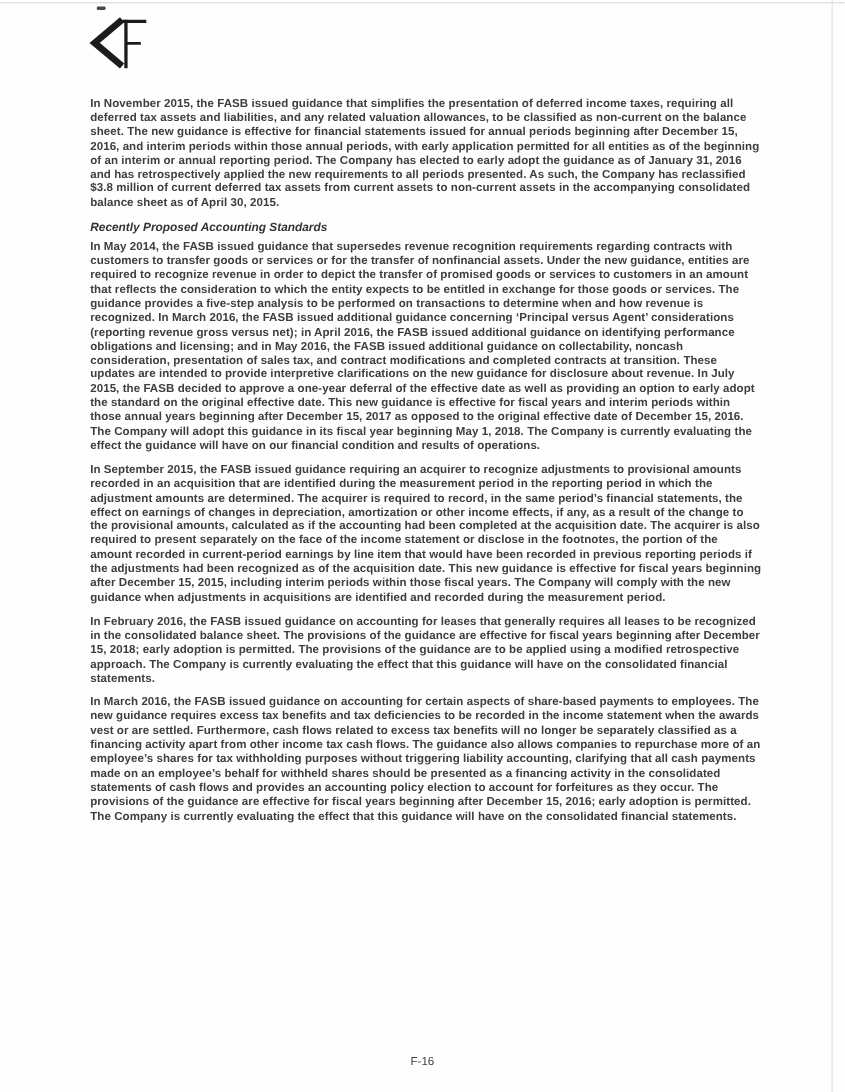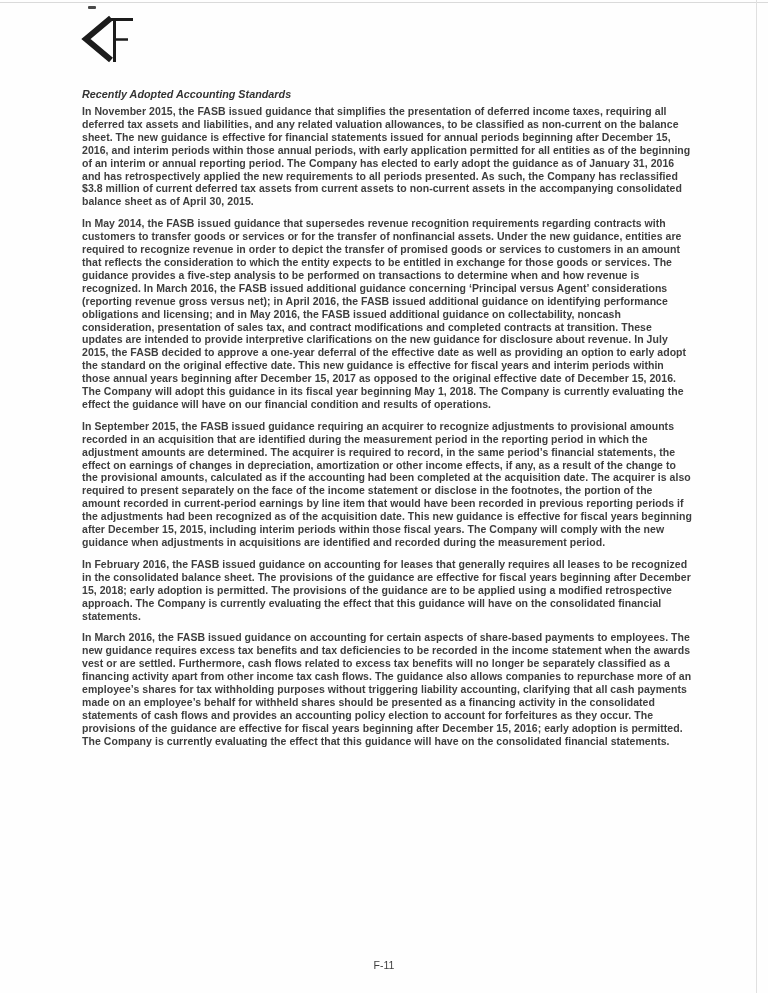--- a/index.html
+++ b/index.html
@@ -54,26 +54,26 @@
   <div class="logo">
     <svg width="56" height="48" viewBox="0 0 56 48" aria-hidden="true">
       <path d="M33 3 L8 24 L33 45" fill="none" stroke="#1c1c1c" stroke-width="6"></path>
       <path d="M30 4.5 L55 4.5" stroke="#1c1c1c" stroke-width="3" fill="none"></path>
       <path d="M36.5 3 L36.5 47" stroke="#1c1c1c" stroke-width="3" fill="none"></path>
       <path d="M36 24.5 L50 24.5" stroke="#1c1c1c" stroke-width="2.5" fill="none"></path>
     </svg>
   </div>
 
   <main class="content">
-    <h3 class="section-heading first">Recently Adopted Accounting Standards</h3>
     <p class="para">In November 2015, the FASB issued guidance that simplifies the presentation of deferred income taxes, requiring all deferred tax assets and liabilities, and any related valuation allowances, to be classified as non-current on the balance sheet. The new guidance is effective for financial statements issued for annual periods beginning after December 15, 2016, and interim periods within those annual periods, with early application permitted for all entities as of the beginning of an interim or annual reporting period. The Company has elected to early adopt the guidance as of January 31, 2016 and has retrospectively applied the new requirements to all periods presented. As such, the Company has reclassified $3.8 million of current deferred tax assets from current assets to non-current assets in the accompanying consolidated balance sheet as of April 30, 2015.</p>
 
+    <h3 class="section-heading">Recently Proposed Accounting Standards</h3>
     <p class="para">In May 2014, the FASB issued guidance that supersedes revenue recognition requirements regarding contracts with customers to transfer goods or services or for the transfer of nonfinancial assets. Under the new guidance, entities are required to recognize revenue in order to depict the transfer of promised goods or services to customers in an amount that reflects the consideration to which the entity expects to be entitled in exchange for those goods or services. The guidance provides a five-step analysis to be performed on transactions to determine when and how revenue is recognized. In March 2016, the FASB issued additional guidance concerning ‘Principal versus Agent’ considerations (reporting revenue gross versus net); in April 2016, the FASB issued additional guidance on identifying performance obligations and licensing; and in May 2016, the FASB issued additional guidance on collectability, noncash consideration, presentation of sales tax, and contract modifications and completed contracts at transition. These updates are intended to provide interpretive clarifications on the new guidance for disclosure about revenue. In July 2015, the FASB decided to approve a one-year deferral of the effective date as well as providing an option to early adopt the standard on the original effective date. This new guidance is effective for fiscal years and interim periods within those annual years beginning after December 15, 2017 as opposed to the original effective date of December 15, 2016. The Company will adopt this guidance in its fiscal year beginning May 1, 2018. The Company is currently evaluating the effect the guidance will have on our financial condition and results of operations.</p>
     <p class="para">In September 2015, the FASB issued guidance requiring an acquirer to recognize adjustments to provisional amounts recorded in an acquisition that are identified during the measurement period in the reporting period in which the adjustment amounts are determined. The acquirer is required to record, in the same period’s financial statements, the effect on earnings of changes in depreciation, amortization or other income effects, if any, as a result of the change to the provisional amounts, calculated as if the accounting had been completed at the acquisition date. The acquirer is also required to present separately on the face of the income statement or disclose in the footnotes, the portion of the amount recorded in current-period earnings by line item that would have been recorded in previous reporting periods if the adjustments had been recognized as of the acquisition date. This new guidance is effective for fiscal years beginning after December 15, 2015, including interim periods within those fiscal years. The Company will comply with the new guidance when adjustments in acquisitions are identified and recorded during the measurement period.</p>
     <p class="para">In February 2016, the FASB issued guidance on accounting for leases that generally requires all leases to be recognized in the consolidated balance sheet. The provisions of the guidance are effective for fiscal years beginning after December 15, 2018; early adoption is permitted. The provisions of the guidance are to be applied using a modified retrospective approach. The Company is currently evaluating the effect that this guidance will have on the consolidated financial statements.</p>
     <p class="para">In March 2016, the FASB issued guidance on accounting for certain aspects of share-based payments to employees. The new guidance requires excess tax benefits and tax deficiencies to be recorded in the income statement when the awards vest or are settled. Furthermore, cash flows related to excess tax benefits will no longer be separately classified as a financing activity apart from other income tax cash flows. The guidance also allows companies to repurchase more of an employee’s shares for tax withholding purposes without triggering liability accounting, clarifying that all cash payments made on an employee’s behalf for withheld shares should be presented as a financing activity in the consolidated statements of cash flows and provides an accounting policy election to account for forfeitures as they occur. The provisions of the guidance are effective for fiscal years beginning after December 15, 2016; early adoption is permitted. The Company is currently evaluating the effect that this guidance will have on the consolidated financial statements.</p>
   </main>
 
   <footer class="page-footer">
-    <span class="page-number">F-11</span>
+    <span class="page-number">F-16</span>
   </footer>
 
 </div>
 
 </body></html>

